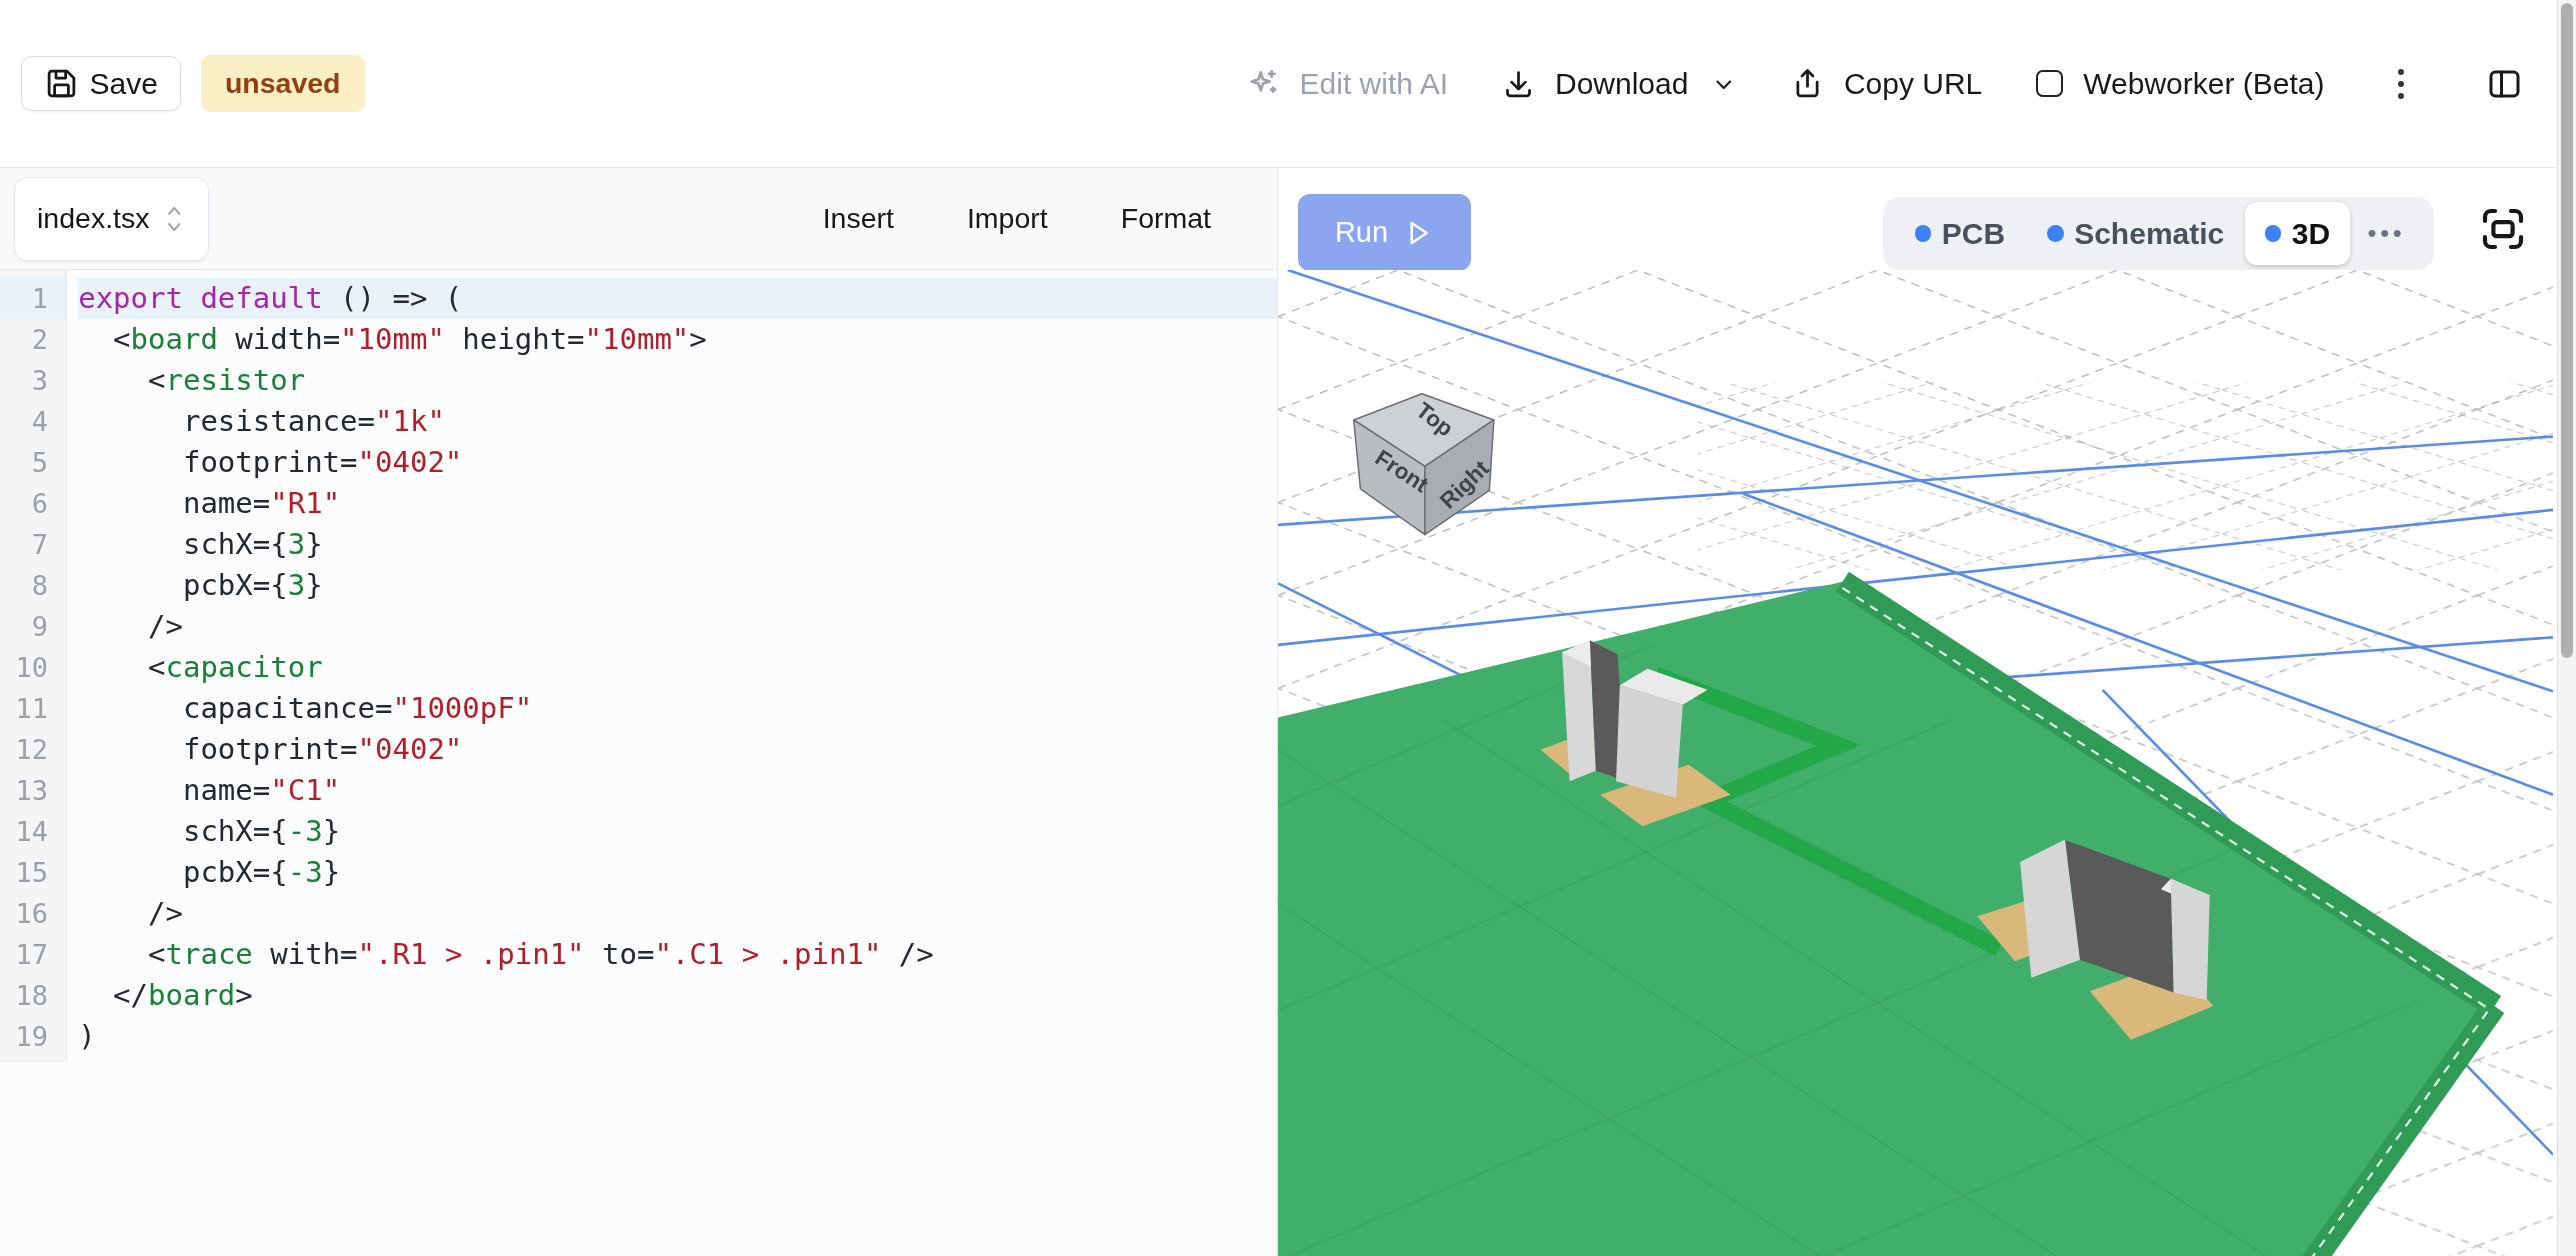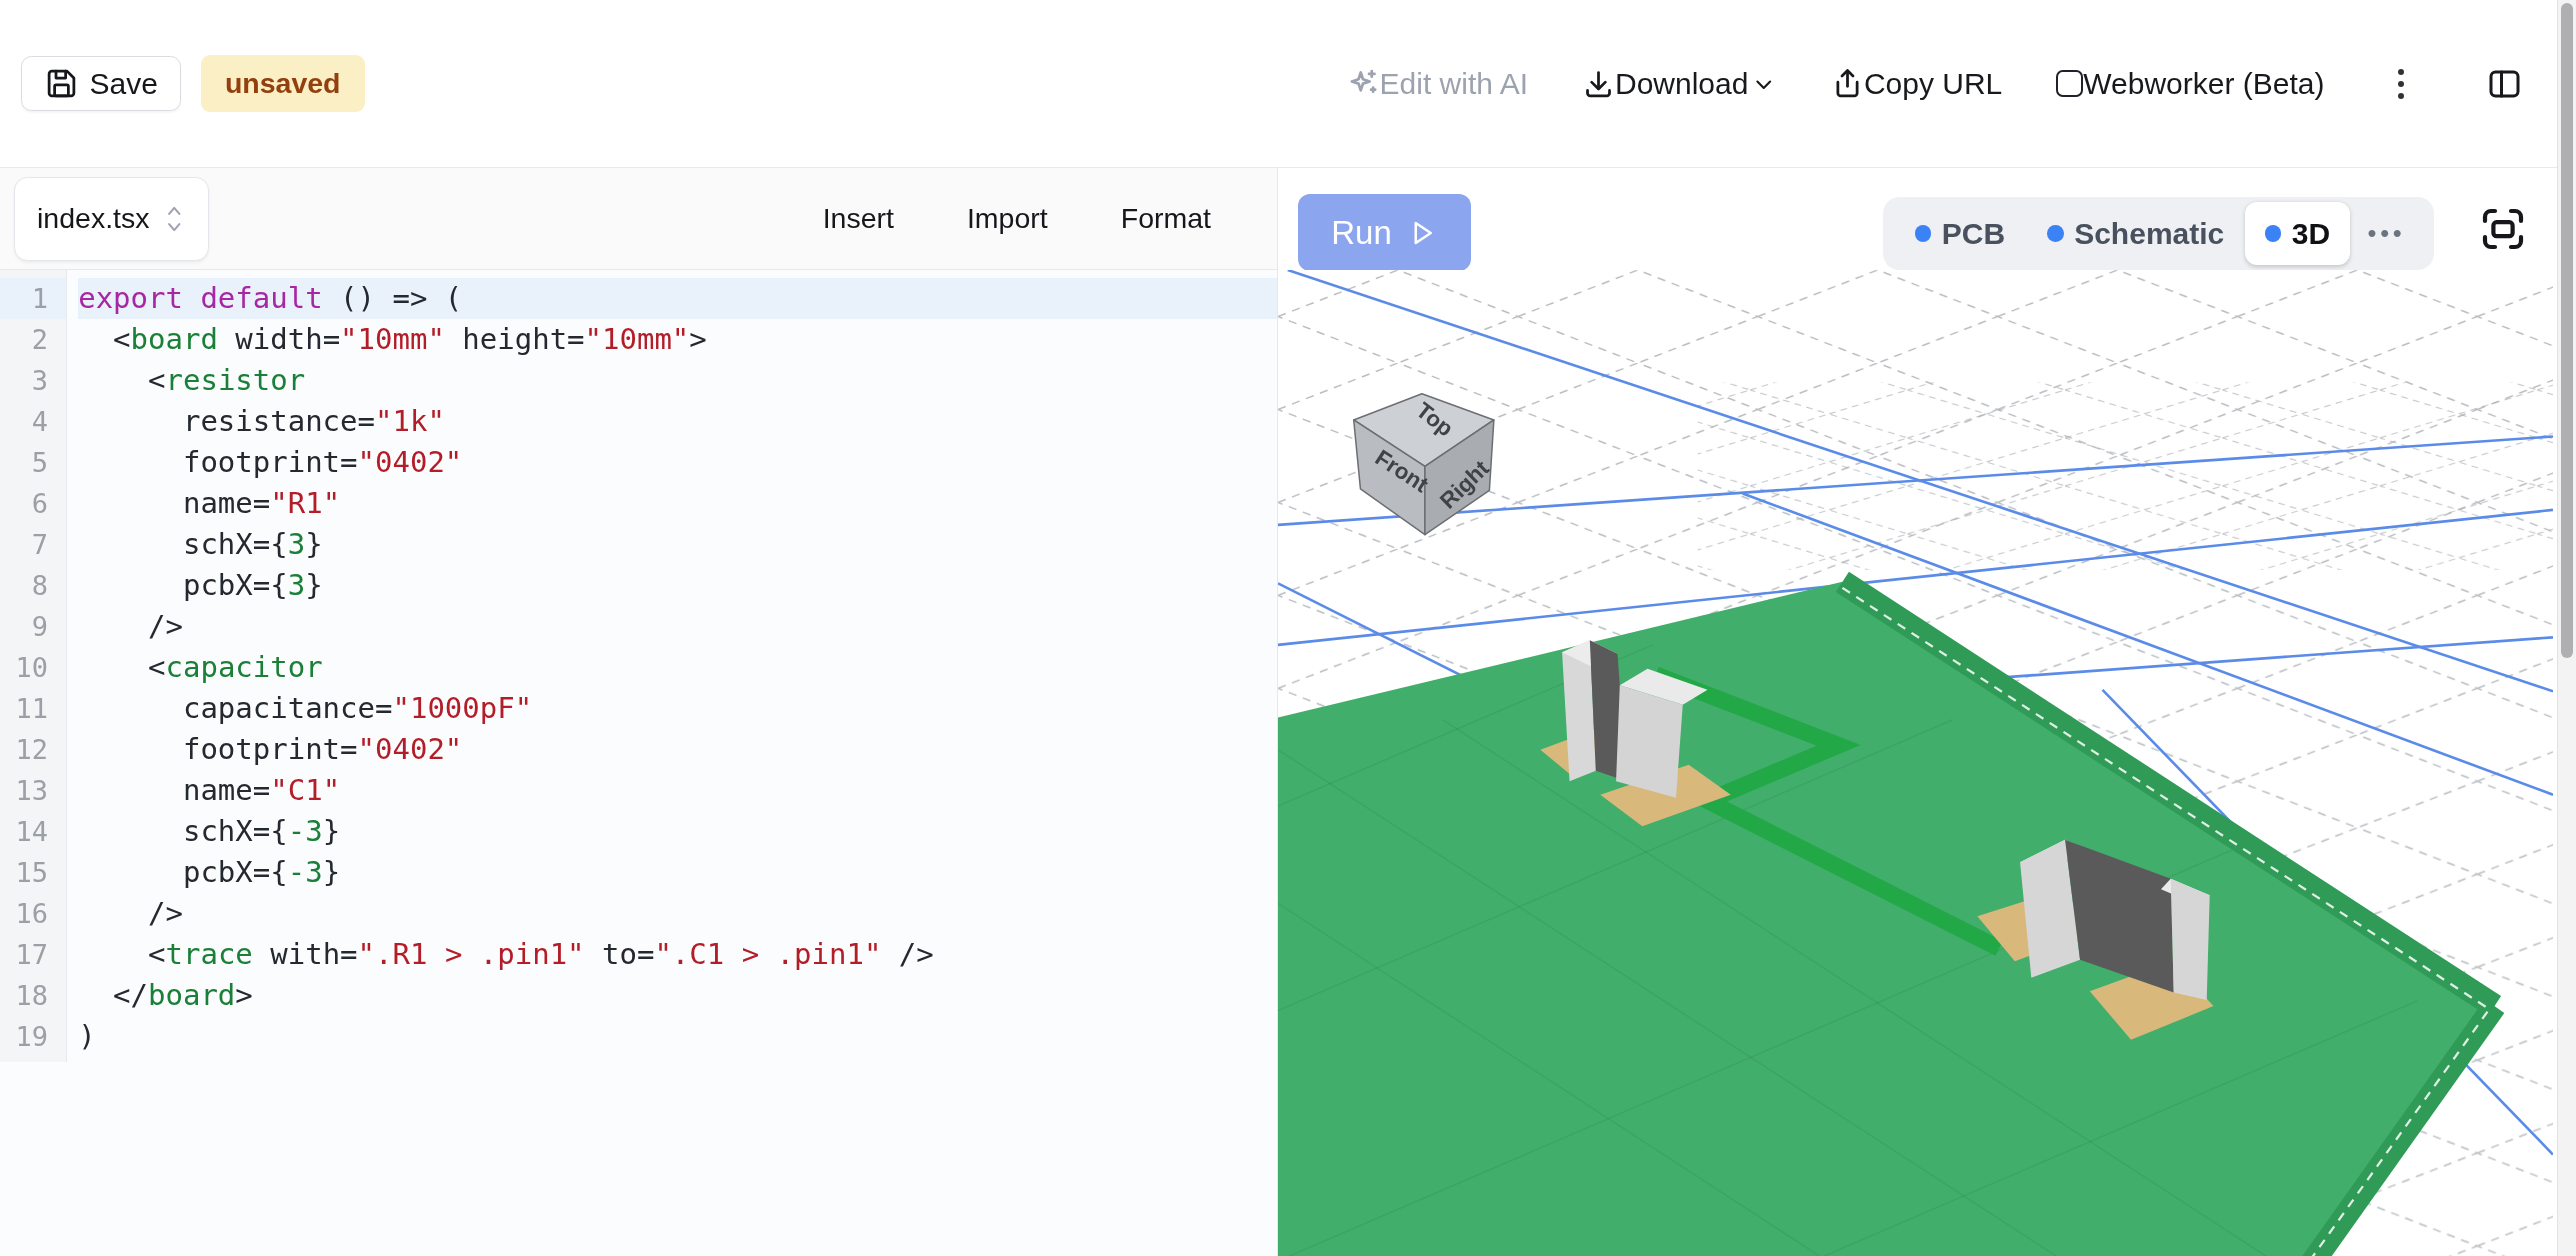--- a/index.html
+++ b/index.html
@@ -16,21 +16,21 @@
   .btn-save {
     display:flex; align-items:center; gap:12px; height:55px; padding:0 22.5px;
     background:#fff; border:1.5px solid #D8DCE1; border-radius:10.5px;
     font-size:30px; color:#15171B; box-shadow:0 1.5px 2.2px rgba(0,0,0,.04); cursor:pointer;
   }
   .badge-unsaved {
     margin-left:19.5px; padding:12px 24px; background:#FBEFC6; color:#92400E;
     font-size:28.5px; font-weight:bold; border-radius:9px;
   }
   .header-right { margin-left:auto; display:flex; align-items:center; gap:54px; font-size:30px; }
-  .hr-item { display:flex; align-items:center; gap:0; cursor:pointer; white-space:nowrap; }
+  .hr-item { display:flex; align-items:center; gap:20px; cursor:pointer; white-space:nowrap; }
   .hr-item.disabled { color:#9CA3AF; cursor:default; }
   .icon24 { width:33px; height:33px; flex:0 0 auto; }
   .icon24 svg { width:100%; height:100%; stroke:currentColor; fill:none; stroke-width:2; stroke-linecap:round; stroke-linejoin:round; }
   .chev-sm { width:25.5px; height:25.5px; margin-left:3px; }
   .checkbox {
     width:27px; height:27px; border:2.6px solid #1F2329; border-radius:6.7px; background:#fff;
   }
   .kebab { display:flex; flex-direction:column; gap:6px; padding:0 7.5px; margin-left:12px; cursor:pointer; }
   .kebab i { width:6px; height:6px; border-radius:50%; background:#2F3237; }
   .panel-toggle { margin-left:19.5px; cursor:pointer; }
@@ -47,21 +47,21 @@
     font-size:28.5px; color:#15171B; box-shadow:0 1.5px 3px rgba(0,0,0,.05); cursor:pointer;
   }
   .updown { width:22.5px; height:34px; color:#9CA3AF; }
   .updown svg { width:100%; height:100%; stroke:currentColor; fill:none; stroke-width:2.4; stroke-linecap:round; stroke-linejoin:round; }
   .row2-left .actions { margin-left:auto; display:flex; gap:73px; }
   .txt-btn { background:none; border:none; font-family:inherit; font-size:28.5px; color:#15171B; cursor:pointer; }
   .row2-right { flex:1; background:#fff; display:flex; align-items:flex-start; padding:26px 49px 0 19.5px; }
   .btn-run {
     display:flex; align-items:center; justify-content:center; gap:15px;
     width:173px; height:77px; background:#8CA5EF; border:none; border-radius:12px;
-    color:#fff; font-family:inherit; font-size:33px; cursor:pointer;
+    color:#fff; font-family:inherit; font-size:29px; cursor:pointer;
   }
   .btn-run svg { width:30px; height:30px; stroke:#fff; fill:none; stroke-width:2; stroke-linejoin:round; }
   .view-tabs {
     margin-left:auto; display:flex; align-items:center; height:73px; margin-top:3px;
     background:#EEF0F4; border-radius:16.5px; padding:0 10.5px;
   }
   .vtab { display:flex; align-items:center; gap:10.5px; padding:0 21px; height:73px; font-size:30px; font-weight:bold; color:#49515E; cursor:pointer; }
   .vtab .dot { width:16.5px; height:16.5px; border-radius:50%; background:#3B82F6; }
   .vtab.active {
     background:#fff; height:63px; border-radius:12px; color:#0F1115;

